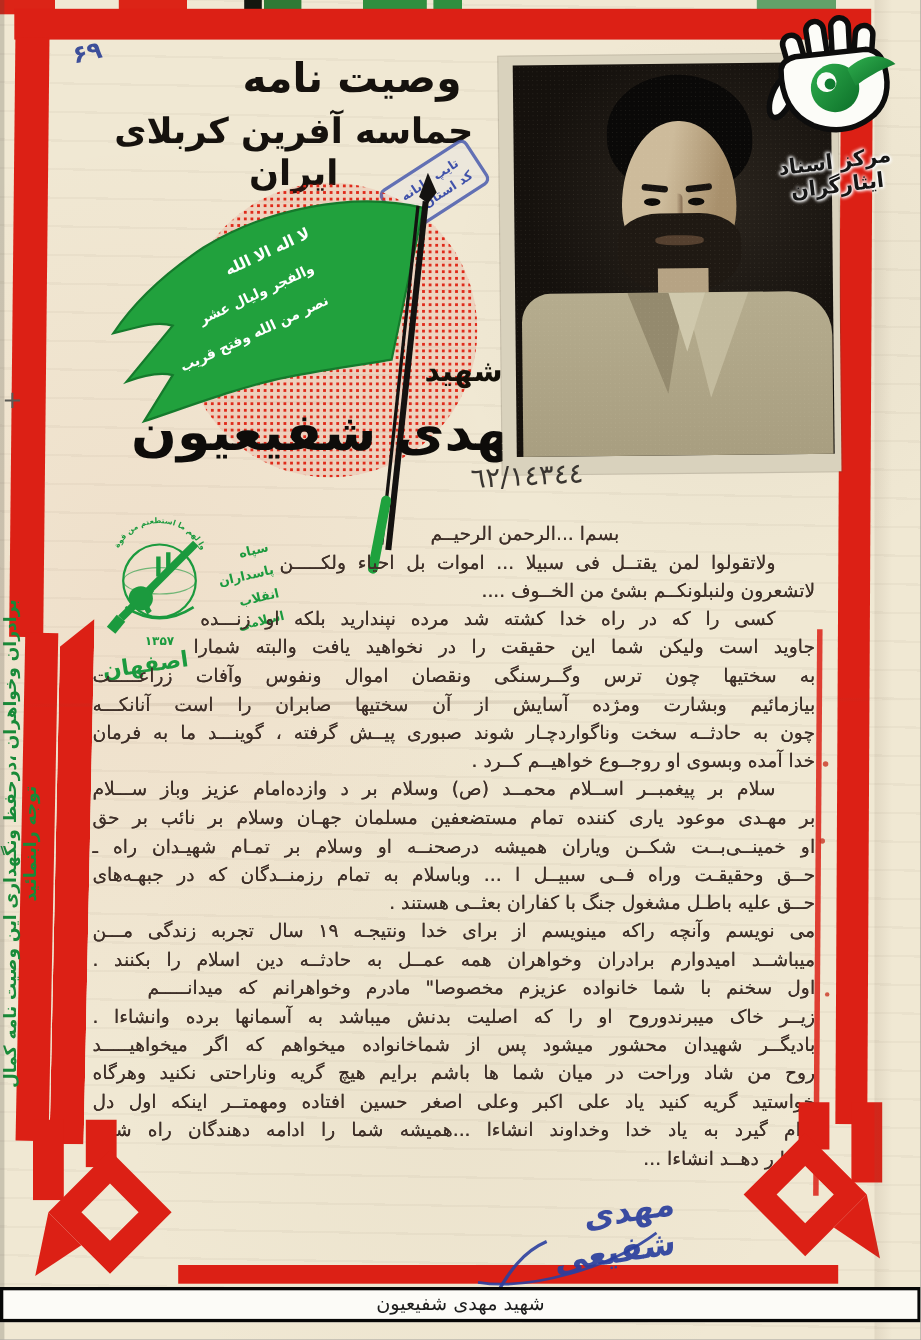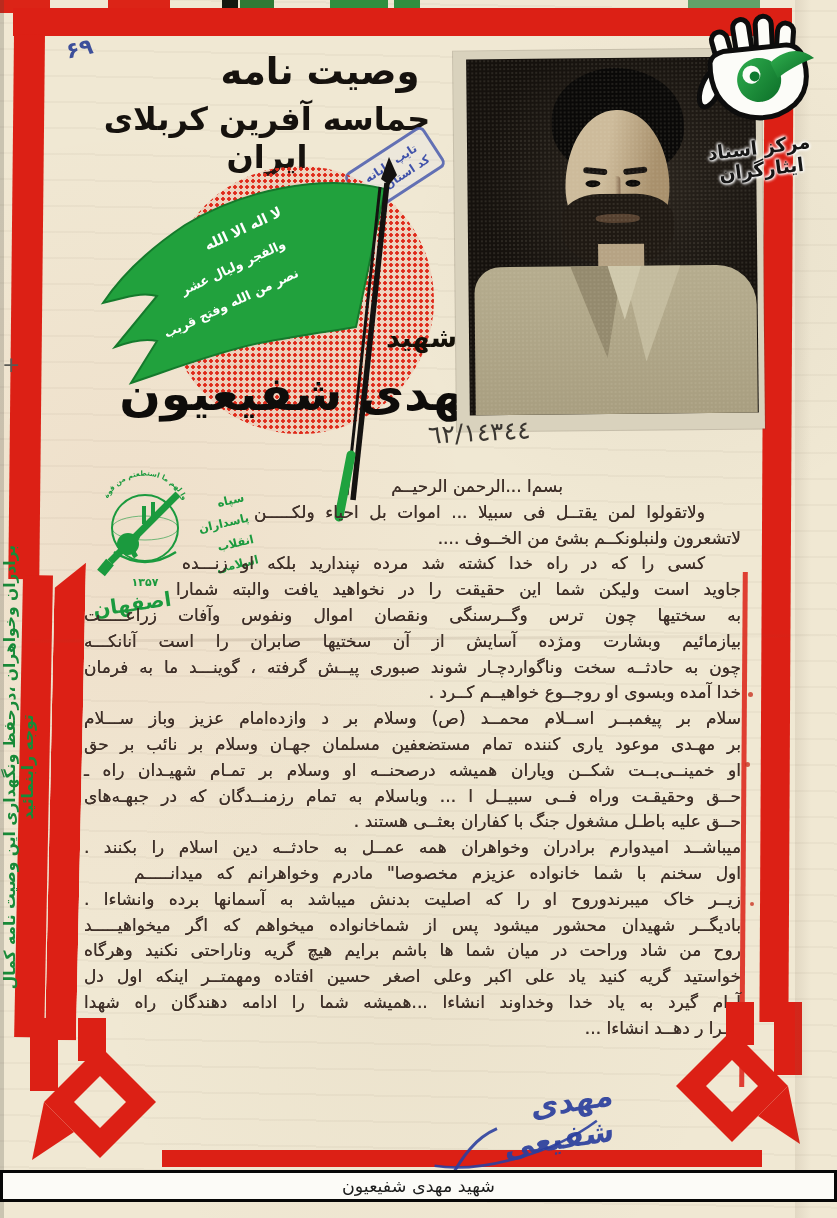--- a/index.html
+++ b/index.html
@@ -225,25 +225,26 @@
   <div class="abs body-block" id="body-block">
       <div class="bline r" style="padding-right: 178px; padding-left: 0px;">بسم‌ا ...الرحمن الرحیــم</div>
       <div class="bline j" style="padding-right: 36px; padding-left: 170px;">ولاتقولوا لمن یقتــل فی سبیلا ... اموات بل احیاء ولکـــــن</div>
       <div class="bline r" style="padding-right: 0px; padding-left: 0px;">لاتشعرون ولنبلونکــم بشئ من الخــوف ....</div>
       <div class="bline j" style="padding-right: 36px; padding-left: 98px;">کسی را که در راه خدا کشته شد مرده نپندارید بلکه او زنـــده</div>
       <div class="bline j" style="padding-right: 0px; padding-left: 92px;">جاوید است ولیکن شما این حقیقت را در نخواهید یافت والبته شمارا</div>
       <div class="bline j" style="padding-right: 0px; padding-left: 0px;">به سختیها چون ترس وگــرسنگی ونقصان اموال ونفوس وآفات زراعـــــت</div>
       <div class="bline j" style="padding-right: 0px; padding-left: 0px;">بیازمائیم وبشارت ومژده آسایش از آن سختیها صابران را است آنانکـــه</div>
       <div class="bline j" style="padding-right: 0px; padding-left: 0px;">چون به حادثــه سخت وناگواردچـار شوند صبوری پیــش گرفته ، گوینـــد ما به فرمان</div>
       <div class="bline r" style="padding-right: 0px; padding-left: 0px;">خدا آمده وبسوی او روجــوع خواهیــم کــرد .</div>
-      <div class="bline j" style="padding-left: 0px;">سلام بر پیغمبــر اســلام محمــد (ص) وسلام بر د وازده‌امام عزیز وباز ســـلام</div>
+      <div class="bline j" style="padding-right: 36px; padding-left: 0px;">سلام بر پیغمبــر اســلام محمــد (ص) وسلام بر د وازده‌امام عزیز وباز ســـلام</div>
       <div class="bline j" style="padding-right: 0px; padding-left: 0px;">بر مهـدی موعود یاری کننده تمام مستضعفین مسلمان جهـان وسلام بر نائب بر حق</div>
       <div class="bline j" style="padding-right: 0px; padding-left: 0px;">او خمینــی‌بــت شکــن ویاران همیشه درصحنــه او وسلام بر تمـام شهیـدان راه ـ</div>
       <div class="bline j" style="padding-right: 0px; padding-left: 0px;">حــق وحقیقـت وراه فــی سبیــل ا ... وباسلام به تمام رزمنــدگان که در جبهـه‌های</div>
       <div class="bline r" style="padding-right: 0px; padding-left: 0px;">حــق علیه باطـل مشغول جنگ با کفاران بعثــی هستند .</div>
+      <div class="bline j" style="padding-right: 0px; padding-left: 0px;">می نویسم وآنچه راکه مینویسم از برای خدا ونتیجـه ۱۹ سال تجربه زندگی مـــن</div>
       <div class="bline j" style="padding-right: 0px; padding-left: 0px;">میباشــد امیدوارم برادران وخواهران همه عمــل به حادثــه دین اسلام را بکنند .</div>
       <div class="bline j" style="padding-right: 0; padding-left: 50px;">اول سخنم با شما خانواده عزیزم مخصوصا" مادرم وخواهرانم که میدانـــــم</div>
       <div class="bline j" style="padding-right: 0px; padding-left: 0px;">زیــر خاک میبرندوروح او را که اصلیت بدنش میباشد به آسمانها برده وانشاءا .</div>
       <div class="bline j" style="padding-right: 0px; padding-left: 0px;">بادیگــر شهیدان محشور میشود پس از شماخانواده میخواهم که اگر میخواهیـــــد</div>
       <div class="bline j" style="padding-right: 0px; padding-left: 0px;">روح من شاد وراحت در میان شما ها باشم برایم هیچ گریه وناراحتی نکنید وهرگاه</div>
       <div class="bline j" style="padding-right: 0px; padding-left: 0px;">خواستید گریه کنید یاد علی اکبر وعلی اصغر حسین افتاده ومهمتــر اینکه اول دل</div>
       <div class="bline j" style="padding-right: 0px; padding-left: 0px;">آرام گیرد به یاد خدا وخداوند انشاءا ...همیشه شما را ادامه دهندگان راه شهدا</div>
       <div class="bline r" style="padding-right: 0px; padding-left: 0px;">قــرا ر دهــد انشاءا ...</div>
     </div>
 

